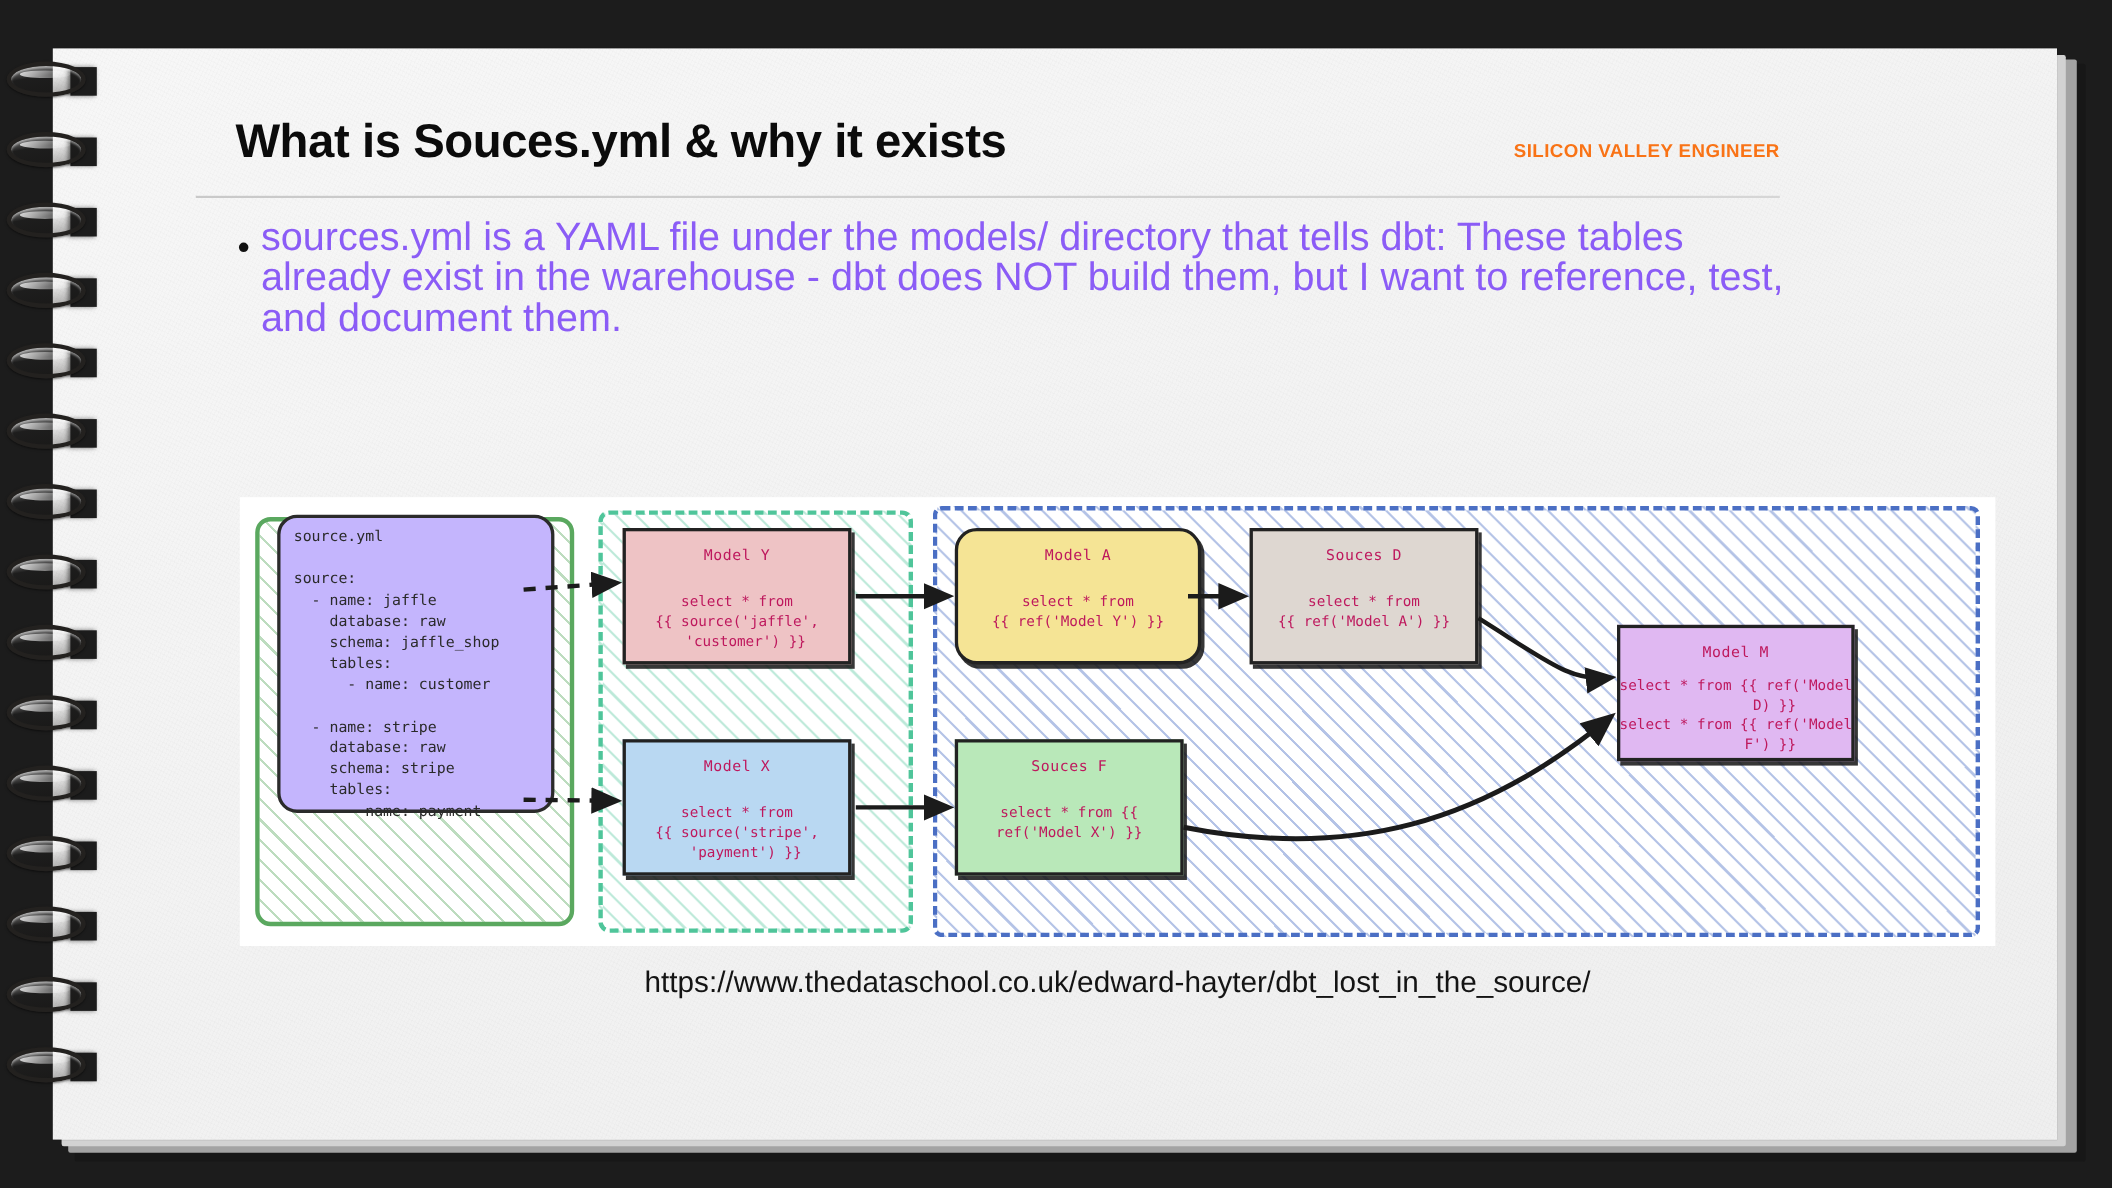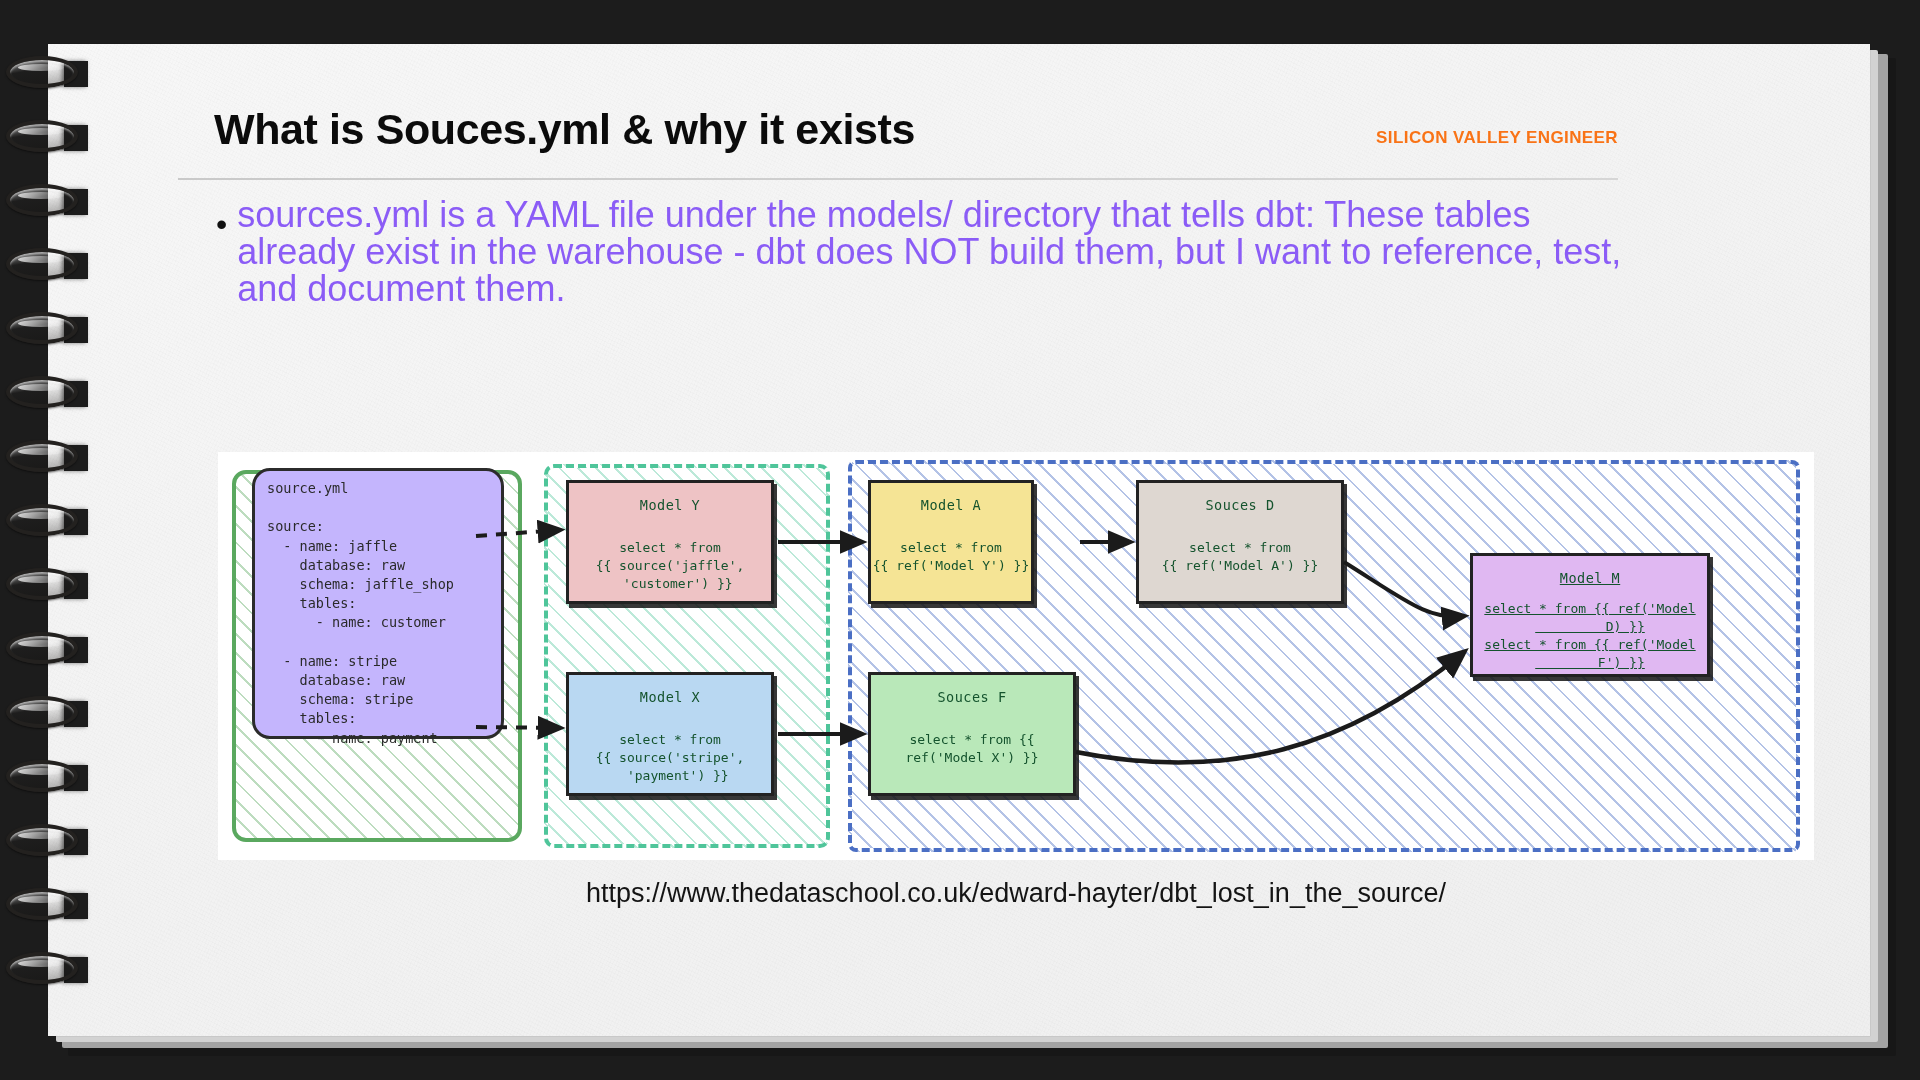--- a/index.html
+++ b/index.html
@@ -121,35 +121,35 @@
     font-size: 13.5px; line-height: 19.2px; color: #2a2a2a;
     white-space: pre;
   }
 
   
   .mbox {
     position: absolute;
     border: 3px solid #222;
     box-shadow: 3px 4px 0 rgba(20,20,20,0.85);
     font-family: "DejaVu Sans Mono", monospace;
-    color: #14532d;
+    color: #be185d;
     display: flex; flex-direction: column; align-items: center;
     padding-top: 14px;
   }
   .mbox .m-title { font-size: 13.5px; letter-spacing: 0.5px; }
   .mbox .m-sql {
     font-size: 13px; line-height: 18px; text-align: center;
     margin-top: 26px; white-space: pre;
   }
   .m-y { left: 348px; top: 28px;  width: 208px; height: 124px; background: #eec3c5; }
   .m-x { left: 348px; top: 220px; width: 208px; height: 124px; background: #b9d8f2; }
-  .m-a { left: 650px; top: 28px;  width: 166px; height: 124px; background: #f5e495; }
+  .m-a { left: 650px; top: 28px;  width: 224px; height: 124px; background: #f5e495; border-radius: 20px; }
   .m-f { left: 650px; top: 220px; width: 208px; height: 124px; background: #b9e8b9; }
   .m-d { left: 918px; top: 28px;  width: 208px; height: 124px; background: #ded7d1; }
-  .m-m { left: 1252px; top: 101px; width: 240px; height: 124px; background: #e0b8f2; text-decoration: underline; }
+  .m-m { left: 1252px; top: 116px; width: 216px; height: 124px; background: #e0b8f2; }
   .m-m .m-sql { margin-top: 14px; }
 
   
   .arrows { position: absolute; inset: 0; pointer-events: none; }
 
   
   .caption {
     position: absolute; left: 218px; top: 878px; width: 1596px;
     text-align: center; font-size: 27px; color: #141414;
   }

